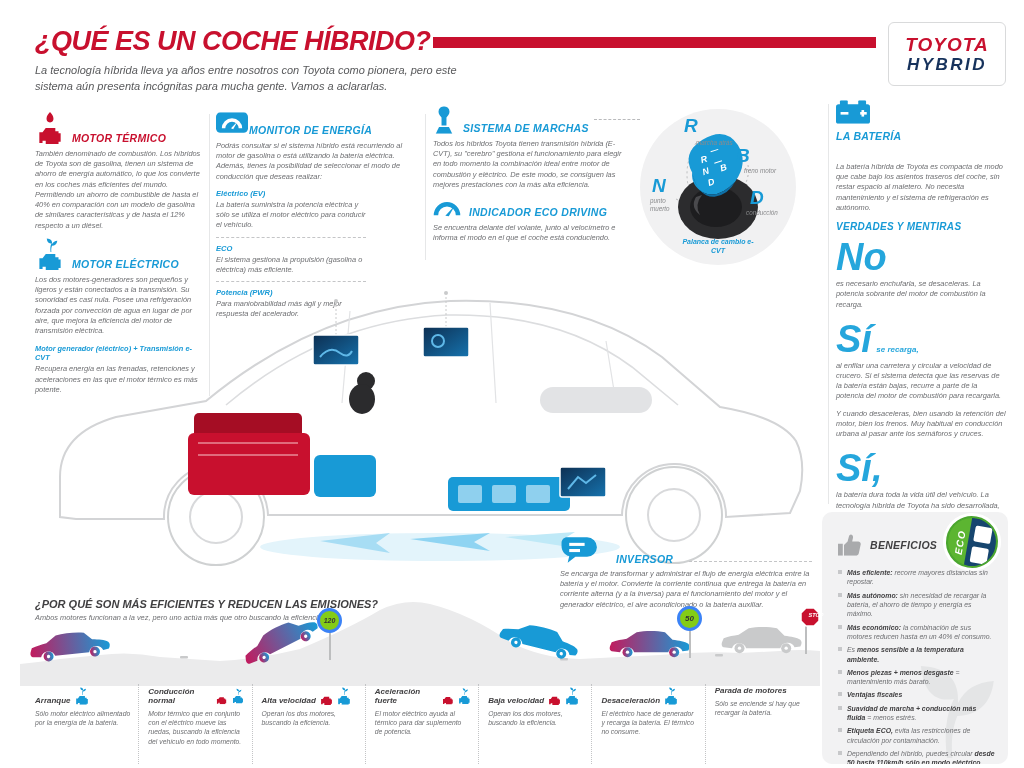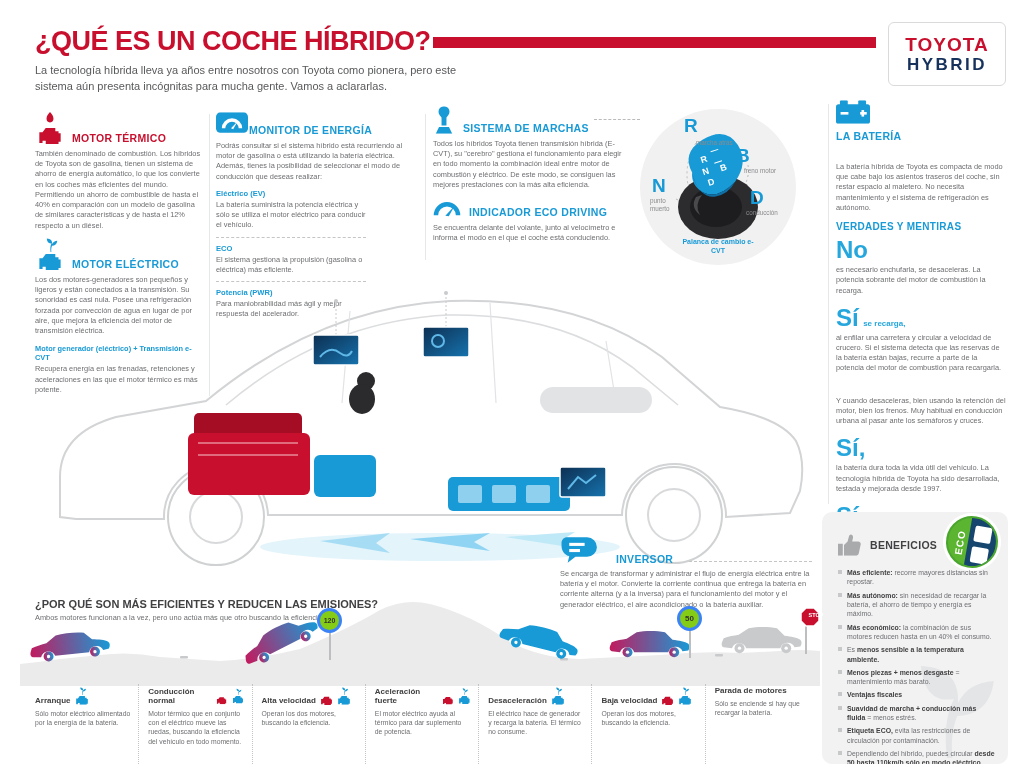--- a/index.html
+++ b/index.html
@@ -1,28 +1,28 @@
 <!DOCTYPE html>
 <html><head>
 <meta charset="utf-8">
 <style>
   * { margin:0; padding:0; box-sizing:border-box; }
   html,body { width:1024px; height:768px; background:#fff; font-family:"Liberation Sans","DejaVu Sans",sans-serif; }
-  #page { position:relative; width:1024px; height:768px; overflow:hidden; background:#fff; }
+  #page { position:relative; width:1024px; height:768px; overflow:hidden; background:#fff;font-style:italic; }
   .abs { position:absolute; }
   .red { color:#c8102e; }
   .blue { color:#189ad6; }
   .h1 { font-size:27px; font-weight:bold; letter-spacing:-.5px; color:#c8102e; }
   .subtitle { font-size:11px; color:#58595b; line-height:1.45; }
   .sec-title { font-weight:bold; font-size:10.5px; letter-spacing:.3px; }
   .body-txt { font-size:7.4px; line-height:1.38; color:#6d6e71; }
   .mode-name { font-size:7.6px; font-weight:bold; color:#189ad6; margin-bottom:2px; }
   .dash-sep { border-top:1px dashed #c4c5c7; margin:6px 0; }
   .vline { width:1px; background:#e6e7e8; }
-  .big-word { font-size:24px; font-weight:bold; color:#25a6dc; line-height:1; }
+  .big-word { font-size:38px; font-weight:bold; color:#25a6dc; line-height:1; }
   .big-sub { font-size:8px; font-weight:bold; color:#25a6dc; }
   .logo-box { border:1px solid #d9dadb; border-radius:6px; background:#fff; text-align:center; padding-top:11px; }
   .logo-toyota { color:#c8102e; font-weight:bold; font-size:19px; letter-spacing:1px; }
   .logo-hybrid { color:#16325c; font-weight:bold; font-size:17px; letter-spacing:2.5px; margin-top:-1px; }
   .panel { background:#f2f2f3; border-radius:10px; }
   .ben-li { display:flex; font-size:6.9px; line-height:1.35; color:#6d6e71; margin-bottom:4px; }
   .ben-li .bullet { flex:0 0 4px; width:4px; height:4px; background:#c7c8ca; margin:2px 5px 0 0; }
   .ben-li b { color:#414042; }
   .phases { display:flex; }
   .ph-col { flex:1; padding:2px 8px 0 9px; position:relative; }
@@ -221,21 +221,21 @@
 
     <div style="margin-top:6px;">
       <span class="big-word">No</span>
       <div class="body-txt" style="margin-top:3px;">es necesario enchufarla, se desaceleras. La potencia sobrante del motor de combustión la recarga.</div>
     </div>
 
     <div style="margin-top:10px;">
       <span class="big-word">Sí</span>
       <span class="big-sub">se recarga,</span>
       <div class="body-txt" style="margin-top:3px;">al enfilar una carretera y circular a velocidad de crucero. Si el sistema detecta que las reservas de la batería están bajas, recurre a parte de la potencia del motor de combustión para recargarla.</div>
-      <div class="body-txt" style="margin-top:22px;">Y cuando desaceleras, bien usando la retención del motor, bien los frenos. Muy habitual en conducción urbana al pasar ante los semáforos y cruces.</div>
+      <div class="body-txt" style="margin-top:7px;">Y cuando desaceleras, bien usando la retención del motor, bien los frenos. Muy habitual en conducción urbana al pasar ante los semáforos y cruces.</div>
     </div>
 
     <div style="margin-top:10px;">
       <span class="big-word">Sí,</span>
       <div class="body-txt" style="margin-top:3px;">la batería dura toda la vida útil del vehículo. La tecnología híbrida de Toyota ha sido desarrollada, testada y mejorada desde 1997.</div>
     </div>
 
     <div style="margin-top:10px;">
       <span class="big-word">Sí,</span>
       <div class="body-txt" style="margin-top:3px;">se han vendido más de 30 millones de híbridos, reduciendo las emisiones de CO2 en 77 millones de toneladas y ahorrando 29.000 millones de litros de gasolina.</div>
@@ -457,42 +457,42 @@
           </svg>
         <svg class="ic" width="14" height="19" viewBox="0 0 24 32">
             <use href="#sym-sprout" x="5" y="0" width="15" height="15" class="eng-blue"></use>
             <use href="#sym-engine" x="0" y="14" width="24" height="18" class="eng-blue"></use>
           </svg>
       </div>
       <div class="ph-desc">El motor eléctrico ayuda al térmico para dar suplemento de potencia.</div>
     </div>
     <div class="ph-col">
       <div class="ph-head">
-        <span class="ph-title">Desaceleración</span>
-        <svg class="ic" width="14" height="19" viewBox="0 0 24 32">
-            <use href="#sym-sprout" x="5" y="0" width="15" height="15" class="eng-blue"></use>
-            <use href="#sym-engine" x="0" y="14" width="24" height="18" class="eng-blue"></use>
-          </svg>
-      </div>
-      <div class="ph-desc">El eléctrico hace de generador y recarga la batería. El térmico no consume.</div>
-    </div>
-    <div class="ph-col">
-      <div class="ph-head">
         <span class="ph-title">Baja velocidad</span>
         <svg class="ic" width="13" height="10" viewBox="0 0 24 18">
             <use href="#sym-engine" class="eng-red"></use>
           </svg>
         <svg class="ic" width="14" height="19" viewBox="0 0 24 32">
             <use href="#sym-sprout" x="5" y="0" width="15" height="15" class="eng-blue"></use>
             <use href="#sym-engine" x="0" y="14" width="24" height="18" class="eng-blue"></use>
           </svg>
       </div>
       <div class="ph-desc">Operan los dos motores, buscando la eficiencia.</div>
     </div>
     <div class="ph-col">
       <div class="ph-head">
+        <span class="ph-title">Desaceleración</span>
+        <svg class="ic" width="14" height="19" viewBox="0 0 24 32">
+            <use href="#sym-sprout" x="5" y="0" width="15" height="15" class="eng-blue"></use>
+            <use href="#sym-engine" x="0" y="14" width="24" height="18" class="eng-blue"></use>
+          </svg>
+      </div>
+      <div class="ph-desc">El eléctrico hace de generador y recarga la batería. El térmico no consume.</div>
+    </div>
+    <div class="ph-col">
+      <div class="ph-head">
         <span class="ph-title">Parada de motores</span>
       </div>
       <div class="ph-desc">Sólo se enciende si hay que recargar la batería.</div>
     </div>
   </div>
 
 </div>
 
 </body></html>

